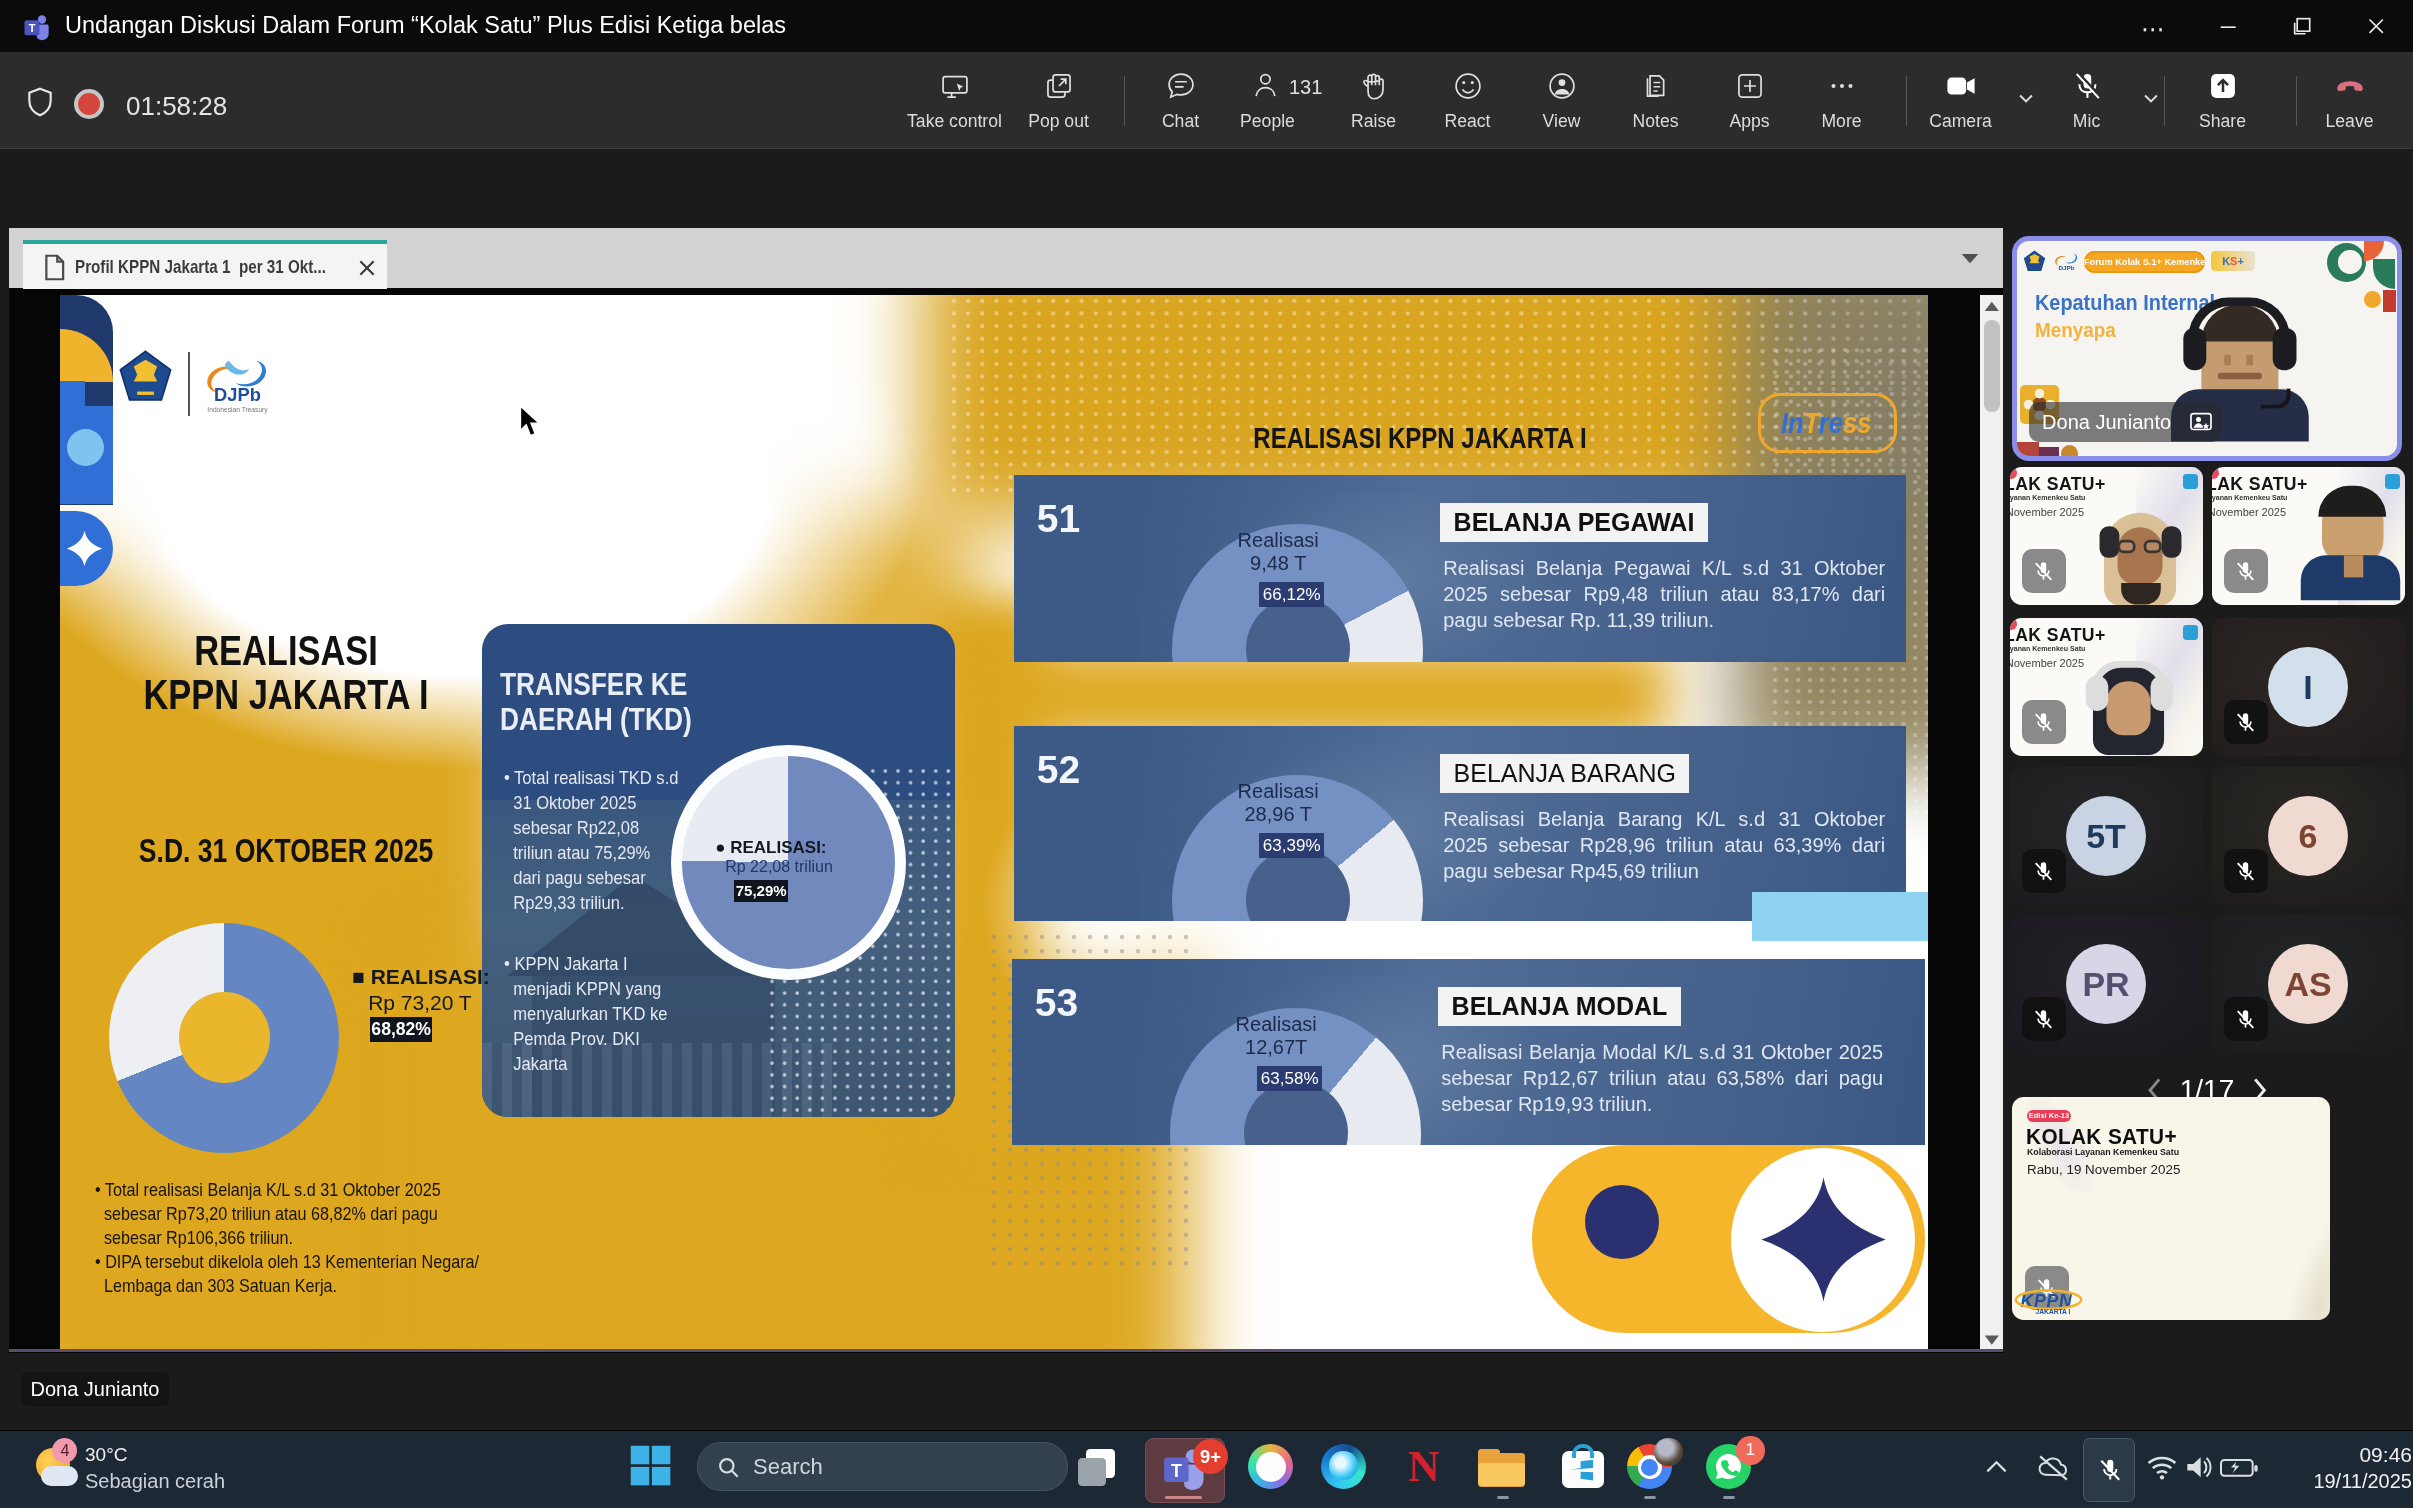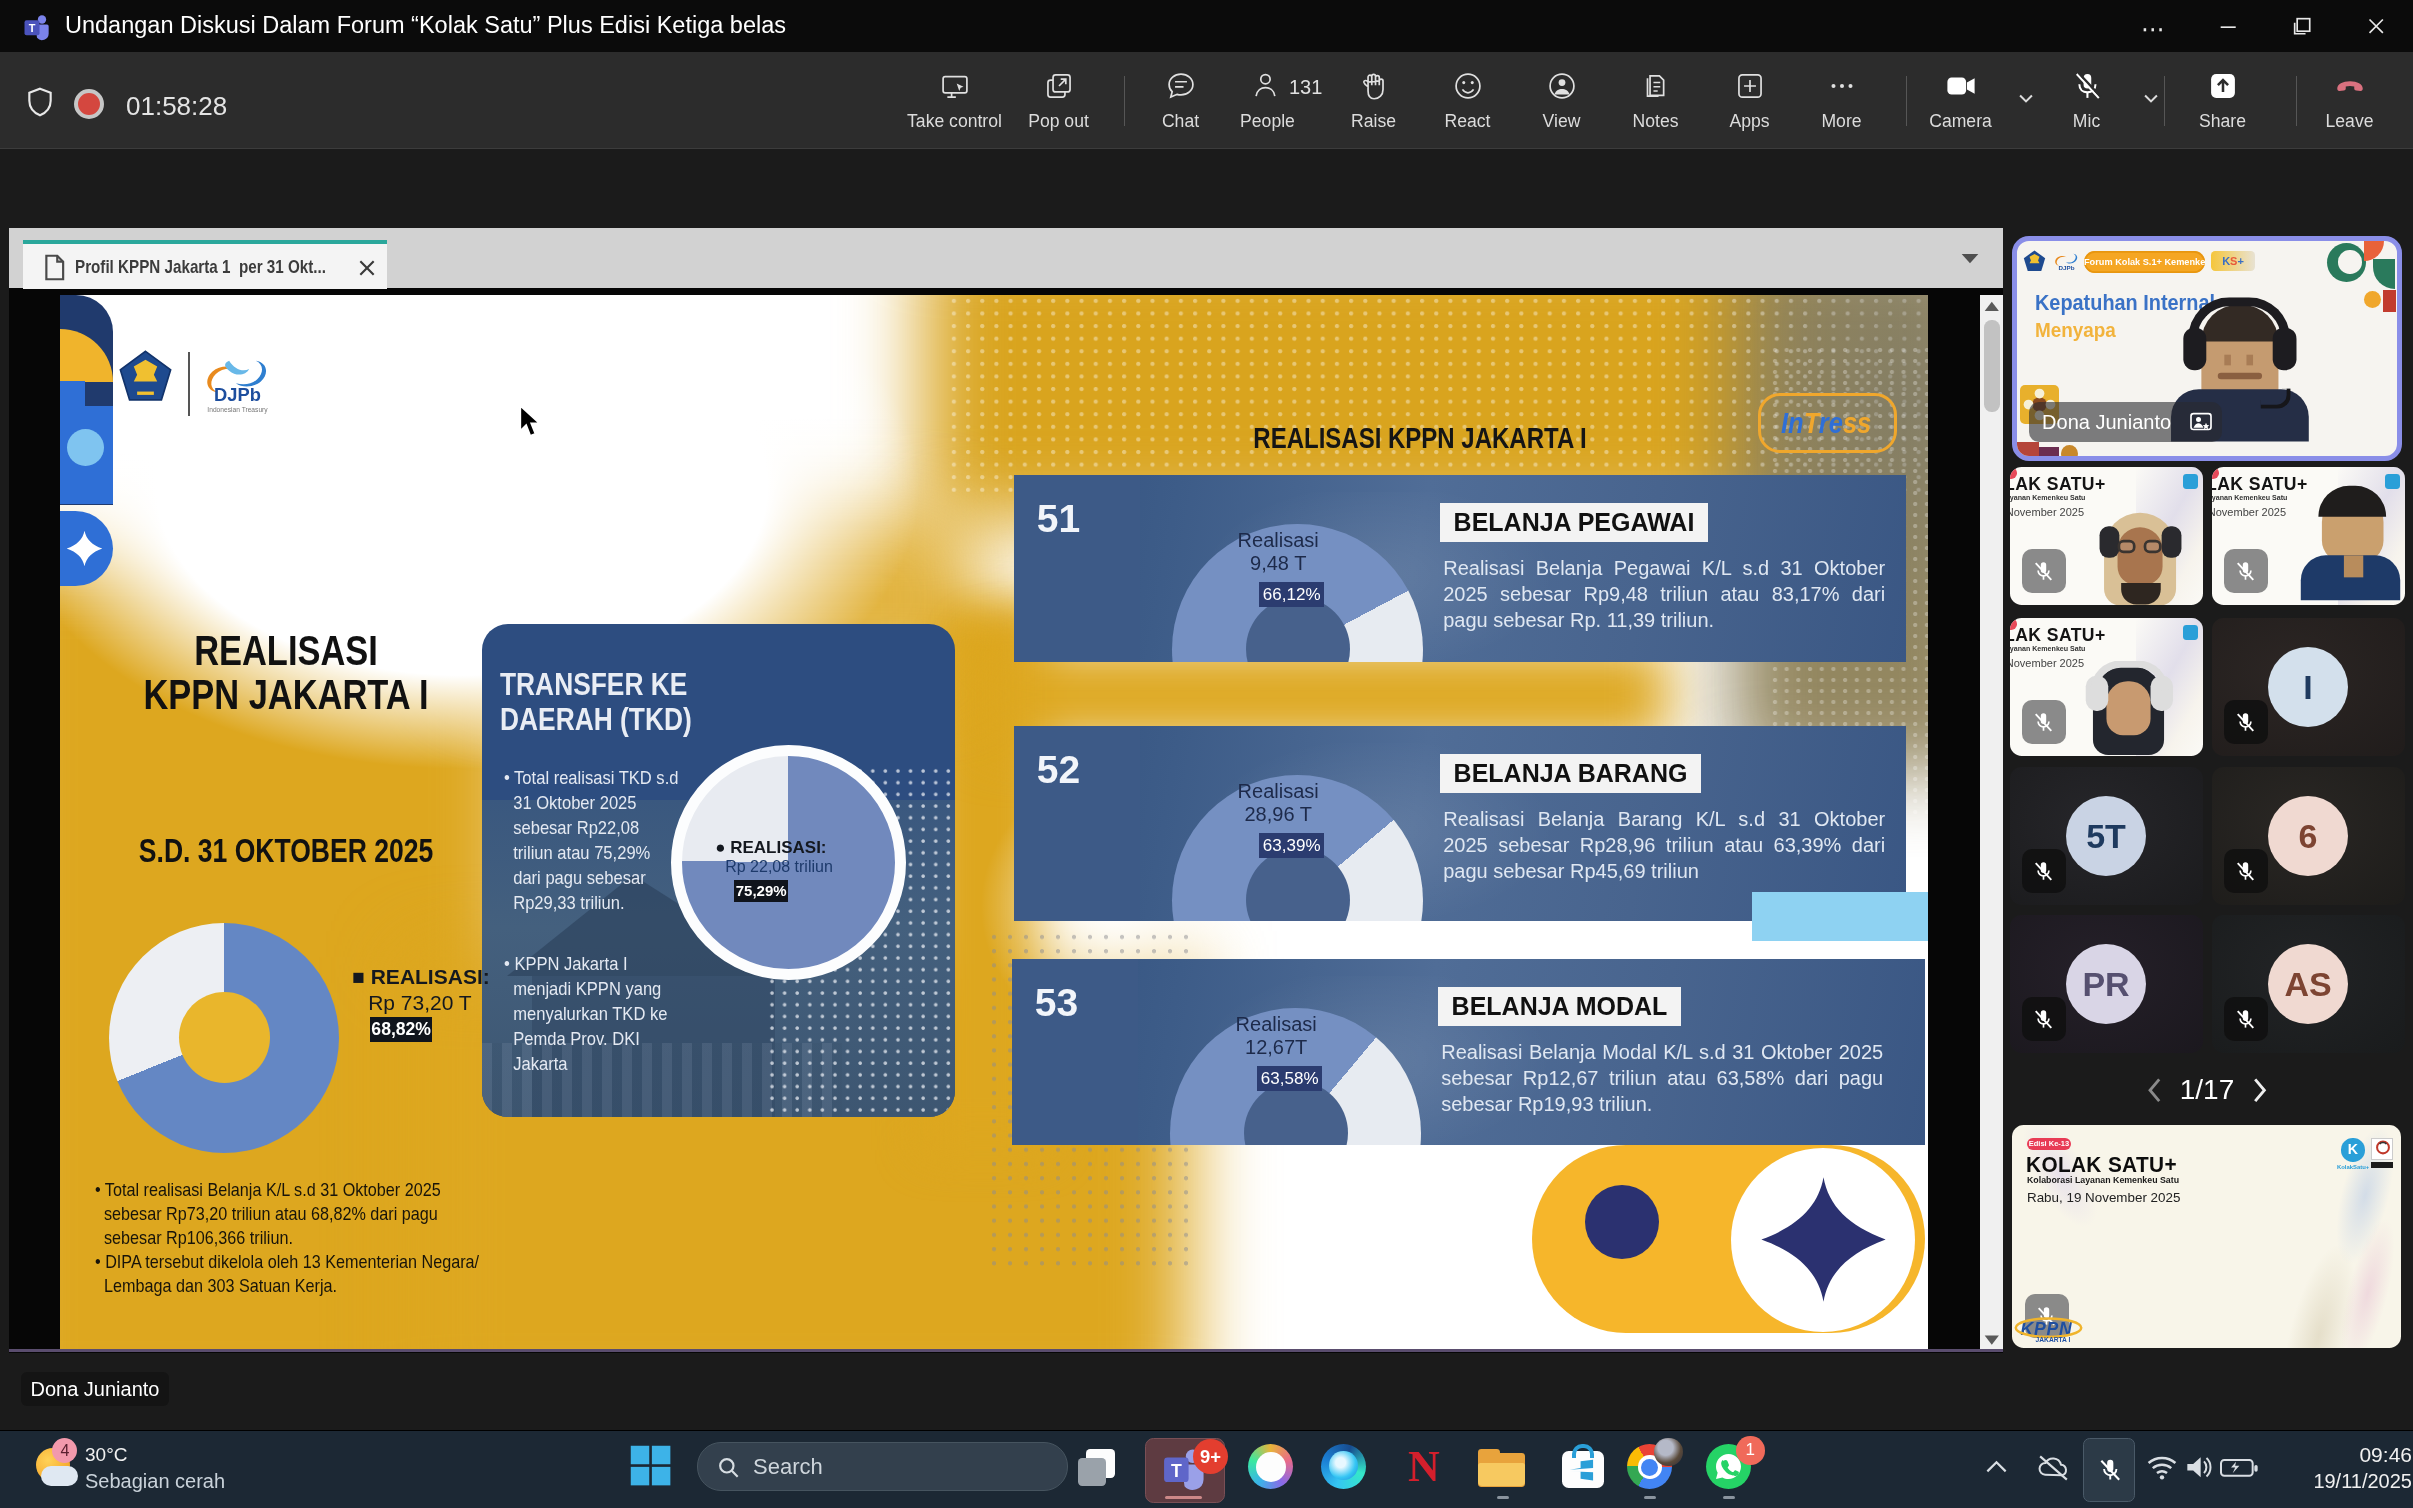--- a/index.html
+++ b/index.html
@@ -244,21 +244,21 @@
  <div class="abs" style="left:429px;top:80px;width:442px;color:#dfe7f2;font-size:20px;line-height:26px;text-align:justify">Realisasi Belanja Pegawai K/L s.d 31 Oktober 2025 sebesar Rp9,48 triliun atau 83,17% dari pagu sebesar Rp. 11,39 triliun.</div>
 </div>
 <div class="abs" style="left:954px;top:431px;width:892px;height:195px;background:linear-gradient(100deg,#33527f 0%,#3d5c88 18%,#506d97 45%,#48648e 70%,#3a5784 100%);overflow:hidden">
  <div class="abs" style="left:0;top:0;width:126px;height:195px;background:#3d5a87"></div>
  <div class="abs" style="left:168px;top:17px;width:436px;height:195px;background:radial-gradient(ellipse 251px 134px at 45% 45%, rgba(255,255,255,.10), rgba(255,255,255,0) 70%)"></div>
  <div class="abs" style="left:22.6px;top:22px;color:#f2f5fa;font-weight:bold;font-size:39px">52</div>
  <div class="abs" style="left:158px;top:49px;width:251px;height:251px;border-radius:50%;background:conic-gradient(#7590c2 0 50deg,#e7ebf1 50deg 182deg,#7590c2 182deg 360deg)"></div>
  <div class="abs" style="left:232px;top:122px;width:104px;height:104px;border-radius:50%;background:#47618c"></div>
  <div class="abs" style="left:193px;top:54px;width:142px;text-align:center;color:#1d2a4a;font-size:20px">Realisasi<br>28,96 T</div>
  <div class="abs" style="left:245px;top:107px;width:65px;height:25px;background:#2b3c70;color:#fff;font-size:17px;text-align:center;line-height:25px">63,39%</div>
- <div class="abs" style="left:426px;top:28px;height:39px;background:#f3f3f3;color:#111;font-weight:bold;font-size:25px;text-align:center;line-height:39px;white-space:nowrap;padding:0 13.4px">BELANJA BARANG</div>
+ <div class="abs" style="left:426px;top:28px;height:39px;background:#f3f3f3;color:#111;font-weight:normal;font-size:25px;text-align:center;line-height:39px;white-space:nowrap;padding:0 13.4px">BELANJA BARANG</div>
  <div class="abs" style="left:429px;top:80px;width:442px;color:#dfe7f2;font-size:20px;line-height:26px;text-align:justify">Realisasi Belanja Barang K/L s.d 31 Oktober 2025 sebesar Rp28,96 triliun atau 63,39% dari pagu sebesar Rp45,69 triliun</div>
 </div>
 <div class="abs" style="left:952px;top:664px;width:913px;height:186px;background:linear-gradient(100deg,#33527f 0%,#3d5c88 18%,#506d97 45%,#48648e 70%,#3a5784 100%);overflow:hidden">
  <div class="abs" style="left:0;top:0;width:126px;height:186px;background:#3d5a87"></div>
  <div class="abs" style="left:168px;top:17px;width:436px;height:186px;background:radial-gradient(ellipse 251px 134px at 45% 45%, rgba(255,255,255,.10), rgba(255,255,255,0) 70%)"></div>
  <div class="abs" style="left:22.6px;top:22px;color:#f2f5fa;font-weight:bold;font-size:39px">53</div>
  <div class="abs" style="left:158px;top:49px;width:251px;height:251px;border-radius:50%;background:conic-gradient(#7590c2 0 40deg,#e7ebf1 40deg 171deg,#7590c2 171deg 360deg)"></div>
  <div class="abs" style="left:232px;top:122px;width:104px;height:104px;border-radius:50%;background:#47618c"></div>
  <div class="abs" style="left:193px;top:54px;width:142px;text-align:center;color:#1d2a4a;font-size:20px">Realisasi<br>12,67T</div>
  <div class="abs" style="left:245px;top:107px;width:65px;height:25px;background:#2b3c70;color:#fff;font-size:17px;text-align:center;line-height:25px">63,58%</div>
@@ -470,21 +470,21 @@
         </svg>
       </div>
 </div>
 <svg class="abs" style="left:2145px;top:927px" width="18.4" height="28.5" viewBox="0 0 22 34">
       <path d="M17 4L6 17l11 13" fill="none" stroke="#8a8a8a" stroke-width="3.4"></path>
     </svg>
 <div class="abs" style="left:2172px;top:925px;width:70px;text-align:center;color:#fff;font-size:28px">1/17</div>
 <svg class="abs" style="left:2251px;top:927px" width="18.4" height="28.5" viewBox="0 0 22 34">
       <path d="M5 4l11 13L5 30" fill="none" stroke="#efefef" stroke-width="3.4"></path>
     </svg>
-<div class="tile" style="left:2012px;top:976px;width:389px;height:223px;background:#f8f5e9">
+<div class="tile" style="left:2012px;top:948px;width:318px;height:223px;background:#f8f5e9">
  <div class="abs" style="left:210px;top:-17px;width:218px;height:268px;background:
    radial-gradient(ellipse 34px 101px at 60% 30%, rgba(180,200,230,.55), transparent 70%),
    radial-gradient(ellipse 28.5px 109px at 72% 65%, rgba(230,190,210,.5), transparent 70%),
    radial-gradient(ellipse 42px 134px at 55% 85%, rgba(210,200,170,.5), transparent 70%);transform:rotate(14deg)"></div>
  <div class="abs" style="left:-25px;top:-25px;width:142px;height:168px;background:radial-gradient(ellipse 34px 84px at 55% 45%, rgba(215,205,235,.5), transparent 72%);transform:rotate(-30deg)"></div>
  <div class="abs" style="left:15px;top:13.4px;width:44px;height:11.7px;border-radius:5.9px;background:#e83b55;color:#fff;font-weight:bold;font-size:7.5px;text-align:center;line-height:11.7px">Edisi Ke-13</div>
  <div class="abs" style="left:14.2px;top:27px;color:#0d0d0d;font-weight:bold;font-size:22.6px;letter-spacing:0.4px;transform:scale(.92,1);transform-origin:left">KOLAK SATU+</div>
  <div class="abs" style="left:15px;top:50px;color:#1a1a1a;font-weight:bold;font-size:8.8px">Kolaborasi Layanan Kemenkeu Satu</div>
  <div class="abs" style="left:15px;top:65px;color:#222;font-size:13.4px">Rabu, 19 November 2025</div>
  <div class="abs" style="left:329px;top:13.4px;width:23.5px;height:23.5px;border-radius:50%;background:#2a9fd8">

